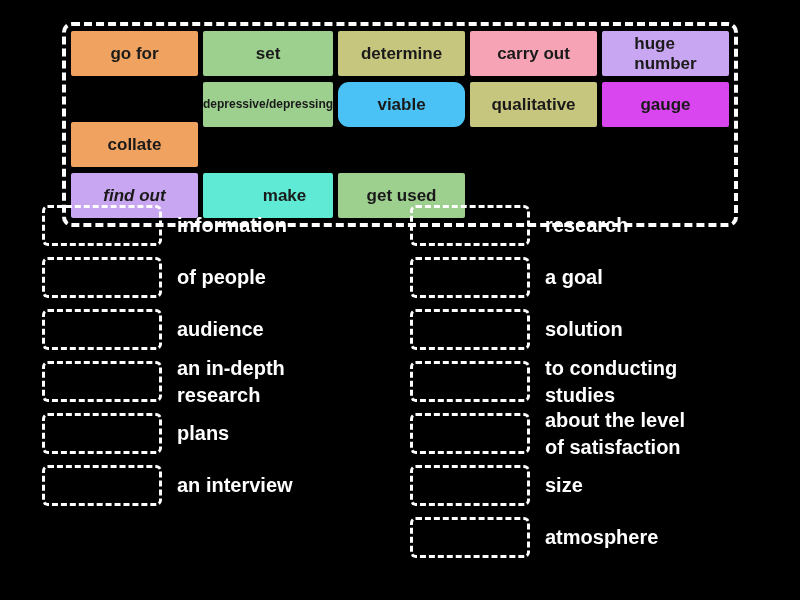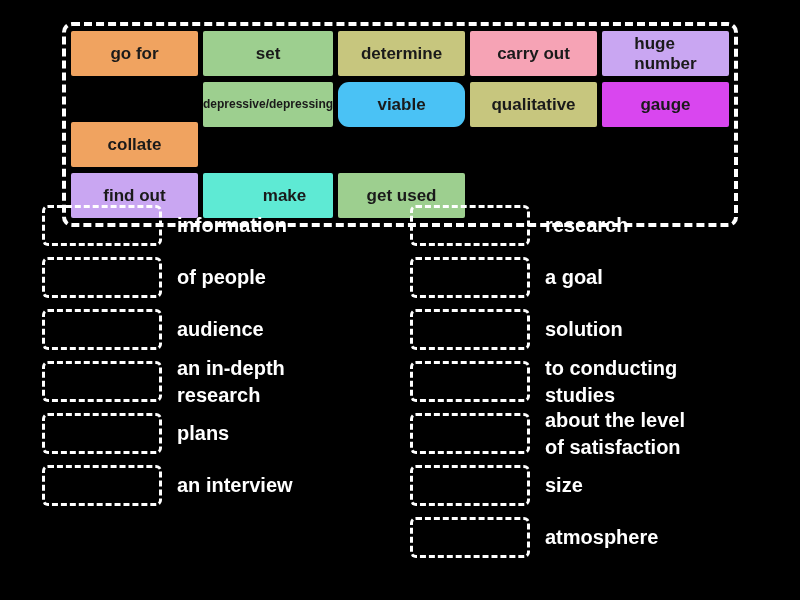--- a/index.html
+++ b/index.html
@@ -89,21 +89,21 @@
         <div class="tile" style="background: rgb(157, 207, 143);">set</div>
         <div class="tile" style="background: rgb(199, 198, 126);">determine</div>
         <div class="tile" style="background: rgb(246, 163, 181);">carry out</div>
         <div class="tile" style="background: rgb(201, 166, 242);">huge
 number</div>
         <div class="tile" style="background: rgb(240, 163, 96); margin-top: 40px;">collate</div>
         <div class="tile small" style="background: rgb(157, 207, 143);">depressive/depressing</div>
         <div class="tile" style="background: rgb(74, 194, 245); border-radius: 11px;">viable</div>
         <div class="tile" style="background: rgb(199, 198, 126);">qualitative</div>
         <div class="tile" style="background: #d946ef;">gauge</div>
-        <div class="tile" style="background: rgb(201, 166, 242);">find out</div>
+        <div class="tile" style="background: rgb(201, 166, 242); font-style: italic;">find out</div>
         <div class="tile" style="background: #5eead4; padding-left: 33px;">make</div>
         <div class="tile" style="background: rgb(157, 207, 143);">get used</div>
         <div class="tile empty"></div>
       </div>
   </div>
 
   <div class="match-col left">
       <div class="match-row">
         <div class="drop-box"></div>
         <div class="match-label">information</div>

